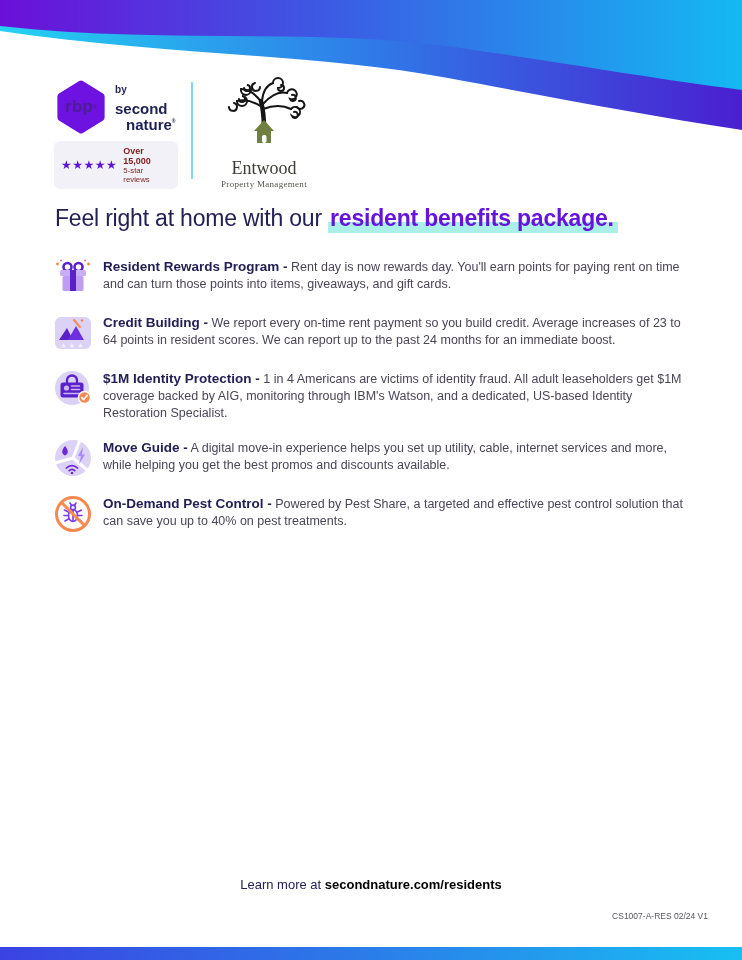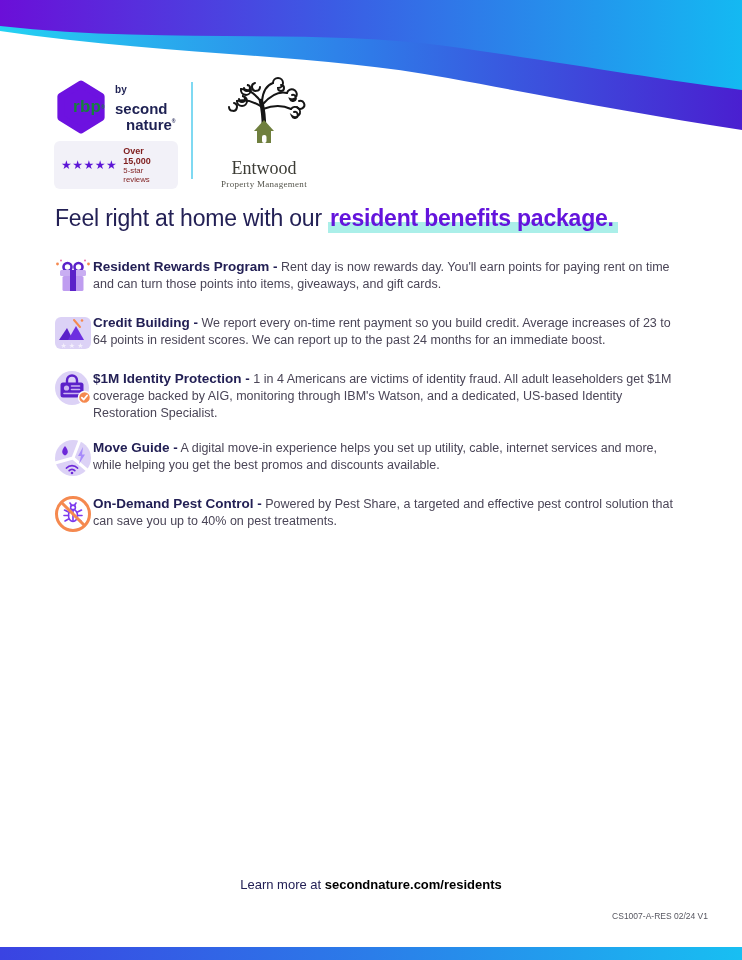--- a/index.html
+++ b/index.html
@@ -8,22 +8,22 @@
     position:relative; width:742px; height:960px; background:#fff;
     overflow:hidden; font-family:"Liberation Sans", sans-serif;
   }
   .header-wave { position:absolute; top:0; left:0; display:block; }
 
   
   .logo-row { position:absolute; top:80px; left:54px; display:flex; align-items:flex-start; }
   .rbp-col { width:124px; }
   .rbp-top { display:flex; align-items:center; gap:7px; }
   .rbp-badge svg { display:block; }
-  .rbp-text-overlay { position:absolute; left:8px; top:0; width:54px; height:54px;
-    display:flex; align-items:center; justify-content:center; color:#15803d;
+  .rbp-text-overlay { position:absolute; left:0; top:0; width:54px; height:54px;
+    display:flex; align-items:center; justify-content:center; color:#4c1d95;
     font-weight:bold; font-size:17px; letter-spacing:0.2px; }
   .rbp-badge { position:relative; width:54px; height:54px; }
   .rbp-reg { font-size:5px; vertical-align:8px; }
   .wordmark { color:#1e2153; line-height:1.05; padding-top:4px; }
   .wm-line1 { font-size:15px; font-weight:bold; }
   .by { font-size:10px; font-weight:bold; vertical-align:5px; letter-spacing:0.2px; }
   .wm-line2 { font-size:15px; font-weight:bold; margin-left:11px; }
   .wm-reg { font-size:5px; vertical-align:7px; }
 
   .review-badge { margin-top:7px; width:124px; background:#f2f1f8; border-radius:6px;
@@ -42,21 +42,21 @@
 
   
   .headline { position:absolute; top:205px; left:55px; width:650px;
     font-size:23px; color:#232055; letter-spacing:-0.2px; white-space:nowrap; }
   .headline .hl { color:#6414dc; font-weight:bold;
     background:linear-gradient(to top, #abefe9 40%, transparent 40%);
     padding:0 4px 2px 2px;margin-top:8px; }
 
   
   .benefits { position:absolute; top:257px; left:53px; width:640px; }
-  .benefit { display:flex; margin-bottom:16px; align-items:flex-start; }
+  .benefit { display:flex; gap:10px; margin-bottom:16px; align-items:flex-start; }
   .benefit-icon { flex:0 0 40px; width:40px; height:40px; }
   .benefit-icon svg { display:block; }
   .benefit-text { font-size:12.5px; line-height:17px; color:#4a4557; padding-top:1px; width:592px; }
   .benefit-text b { color:#232055; font-size:13.5px; }
 
   
   .footer-line { position:absolute; top:877px; left:0; width:100%; text-align:center;
     font-size:13px; color:#232055; }
   .footer-link { color:#000000; font-weight:bold; text-decoration:none;text-align:center; }
   .doc-code { position:absolute; top:911px; right:34px; font-size:8.5px; color:#55555f; }

